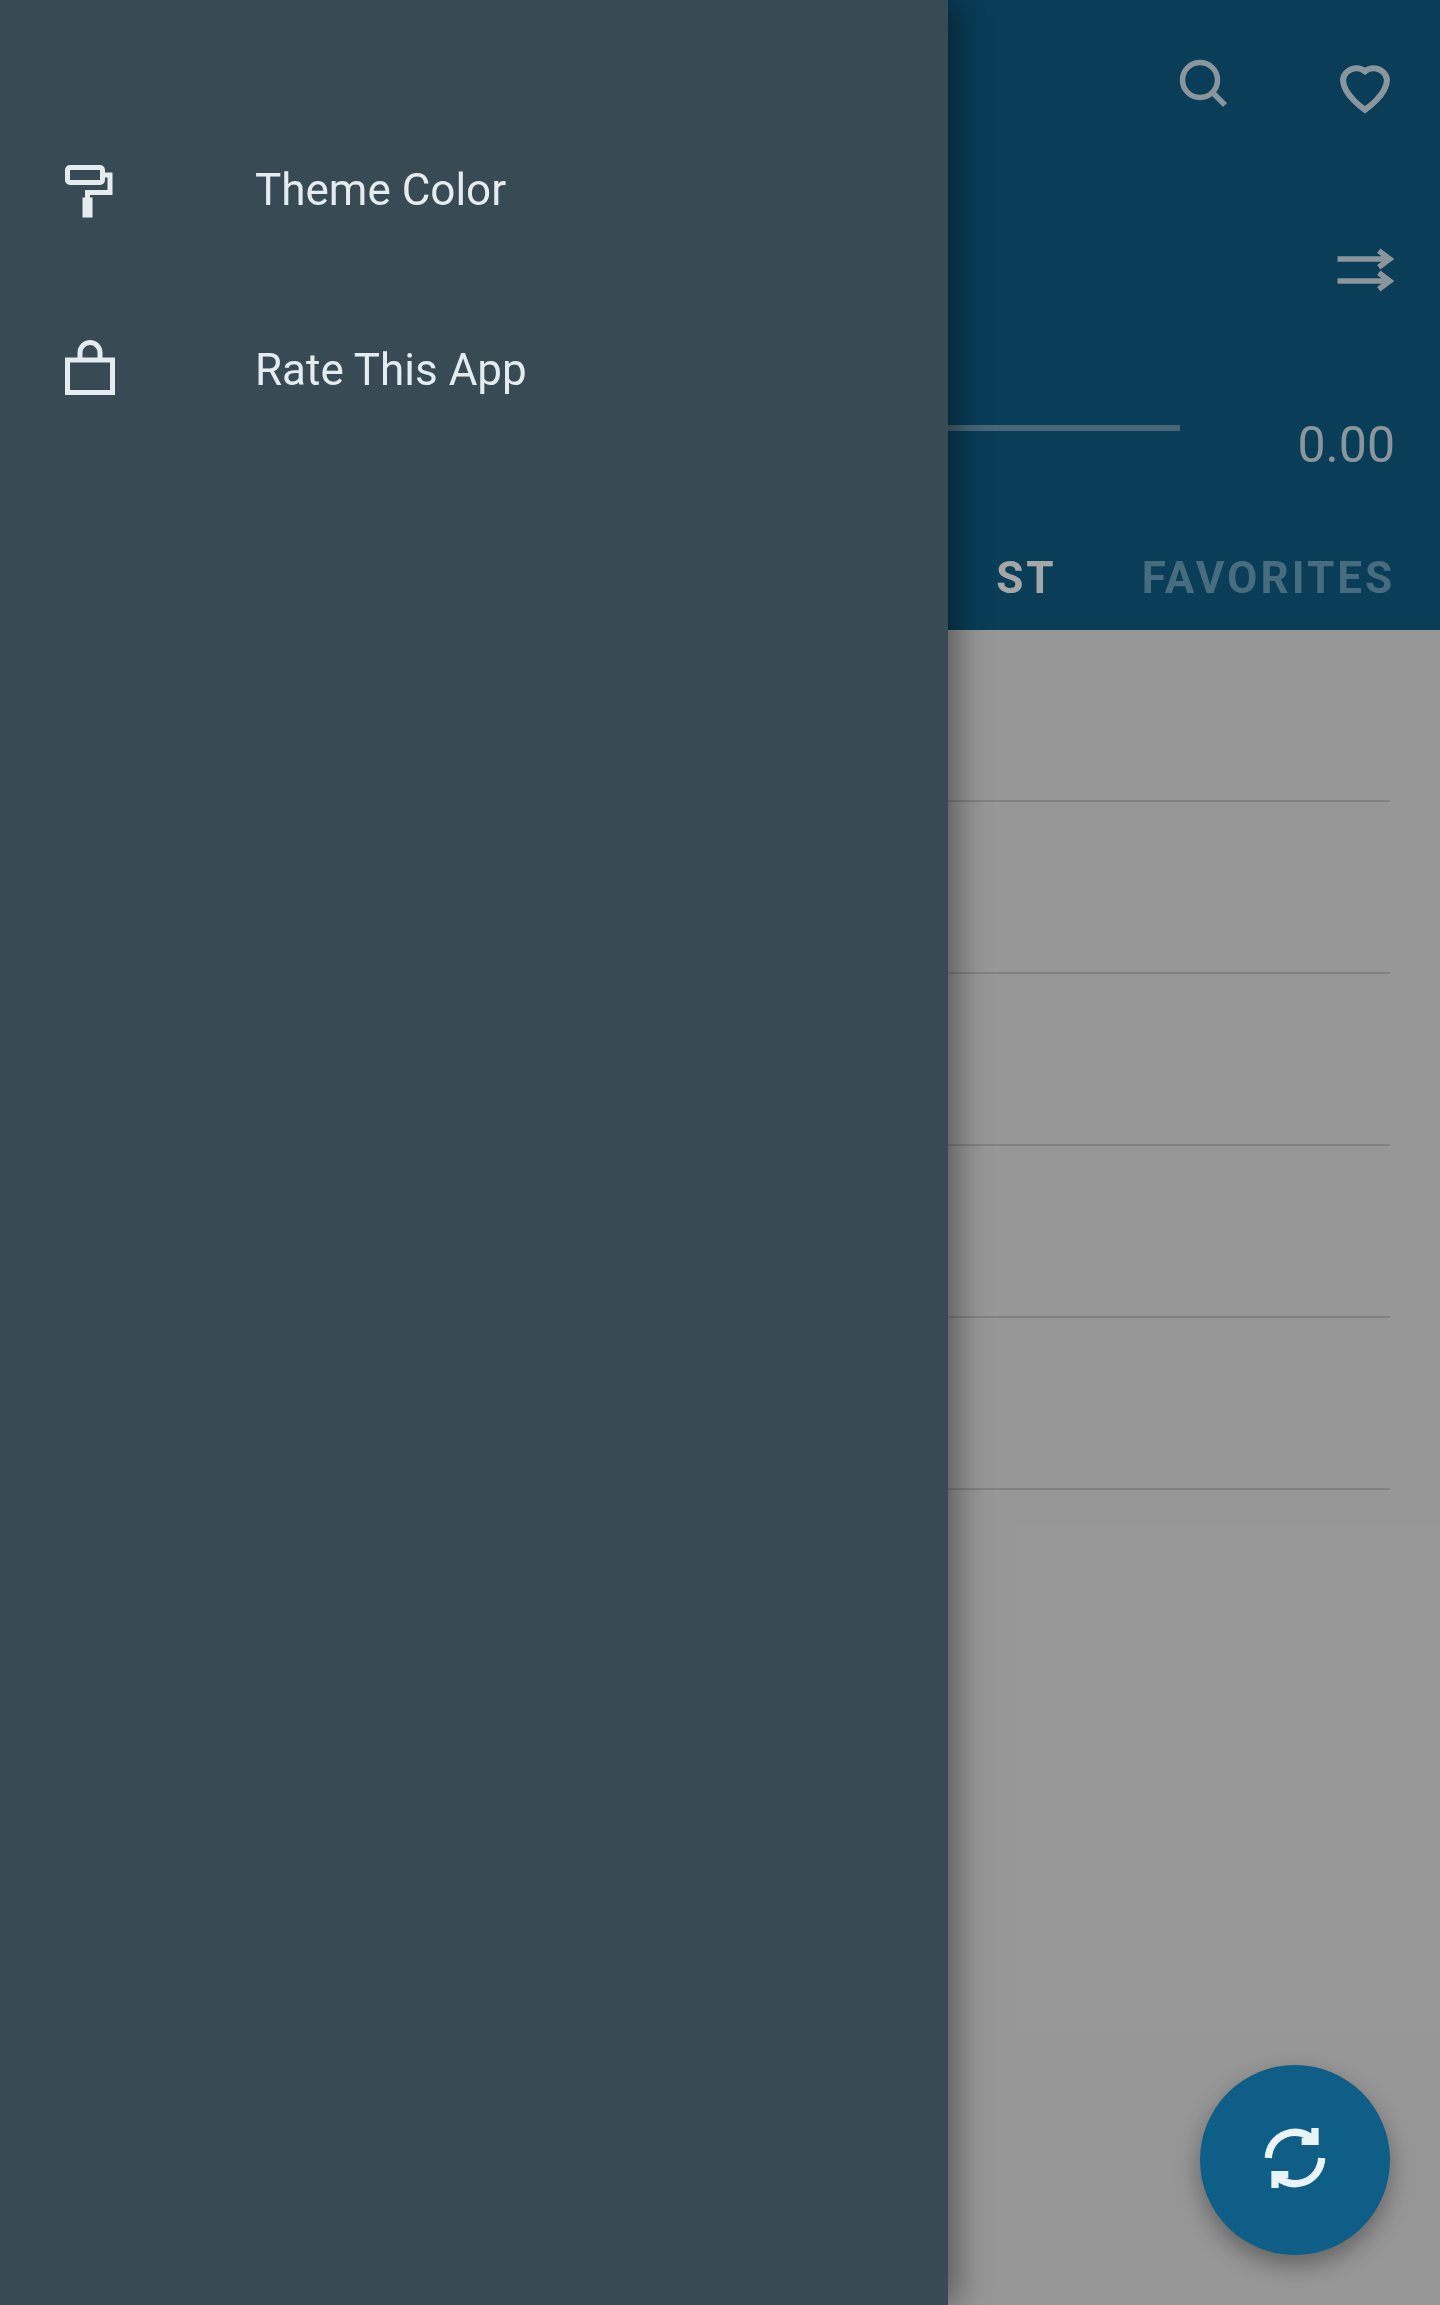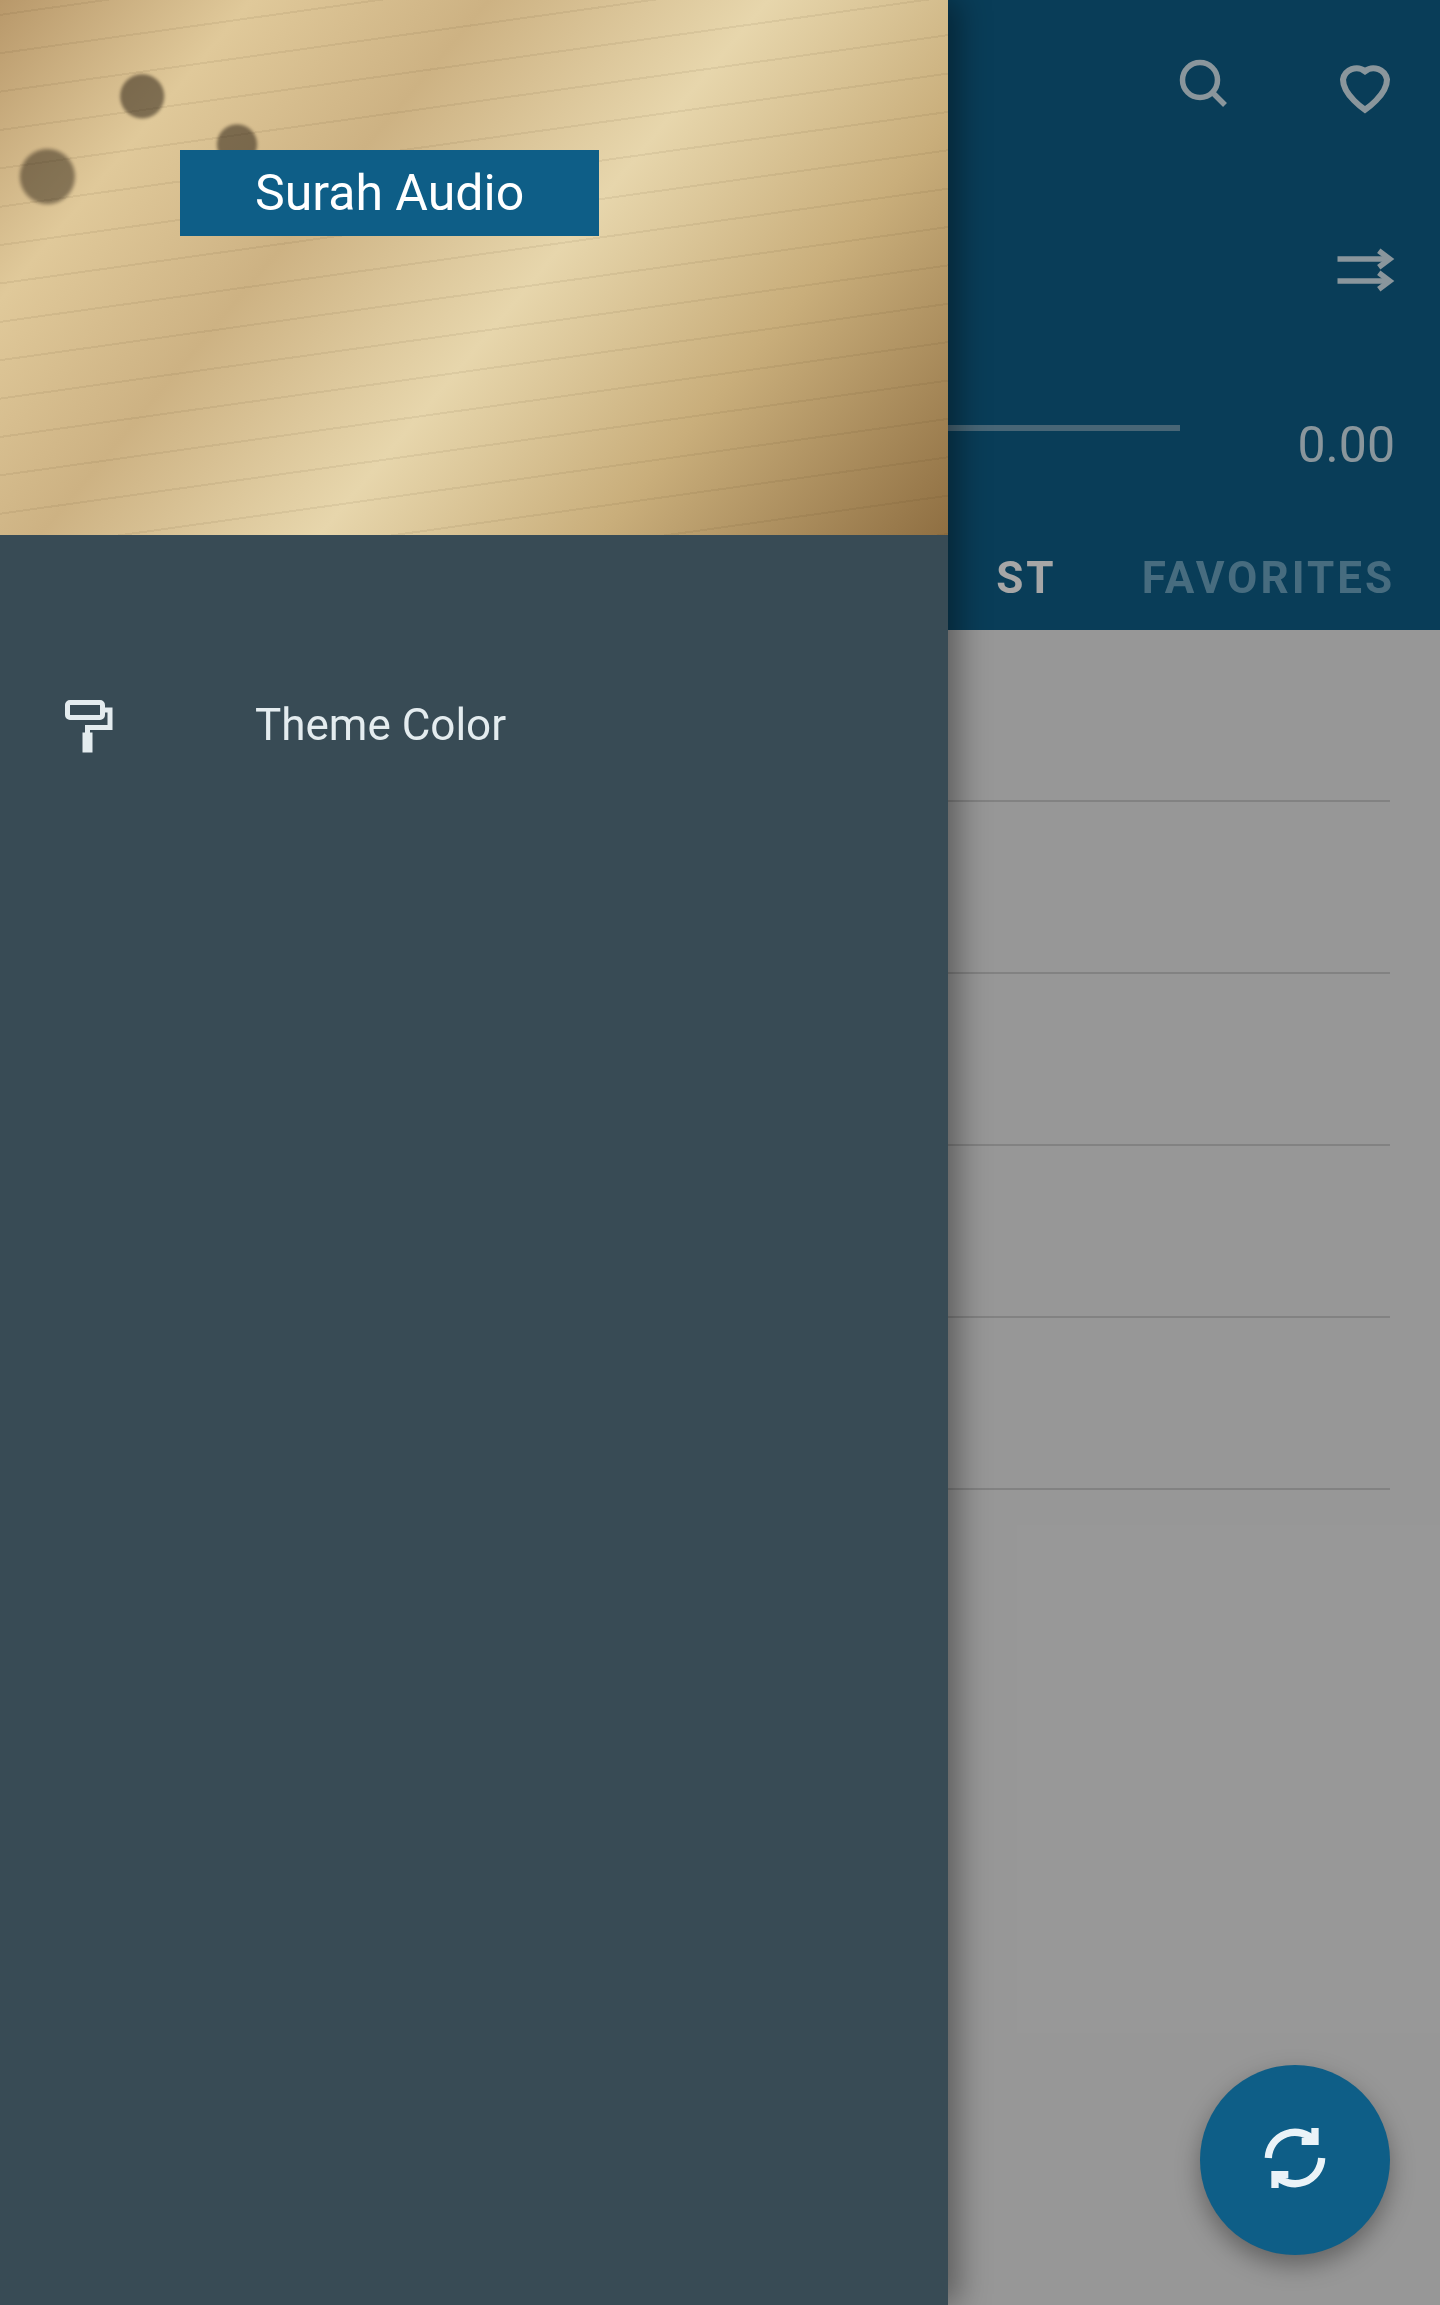--- a/index.html
+++ b/index.html
@@ -140,35 +140,39 @@
     <div class="list-row"></div>
     <div class="list-row"></div>
     <div class="list-row"></div>
     <div class="list-row"></div>
     <div class="list-row"></div>
   </div>
 
   <div class="scrim"></div>
 
   <div class="drawer">
-    <div class="drawer-header">
-      <div class="page-lines"></div>
-      <div class="beads-chain"></div>
-      <div class="drawer-title-badge">Surah Audio</div>
-    </div>
     <div class="drawer-menu">
       <div class="drawer-item">
         <span class="drawer-item-icon">
           <svg width="60" height="60" viewBox="0 0 24 24" fill="none" stroke="currentColor" stroke-width="2">
             <rect x="3" y="3" width="14" height="6" rx="1"></rect>
             <path d="M17 6 h3 v7 h-9 v3"></path>
             <rect x="10" y="16" width="2" height="6"></rect>
           </svg>
         </span>
         <span>Theme Color</span>
+      </div>
+      <div class="drawer-item">
+        <span class="drawer-item-icon">
+          <svg width="60" height="60" viewBox="0 0 24 24" fill="none" stroke="currentColor" stroke-width="2">
+            <rect x="3" y="8" width="18" height="13"></rect>
+            <path d="M8 8 V5 a4 4 0 0 1 8 0 v3"></path>
+          </svg>
+        </span>
+        <span>Rate This App</span>
       </div>
     </div>
   </div>
 
   <div class="fab">
     <span>
       <svg width="80" height="80" viewBox="0 0 24 24" fill="none" stroke="currentColor" stroke-width="2.2">
         <path d="M4 12 a8 8 0 0 1 14-5"></path>
         <polyline points="18,3 18,7 14,7"></polyline>
         <path d="M20 12 a8 8 0 0 1-14 5"></path>

